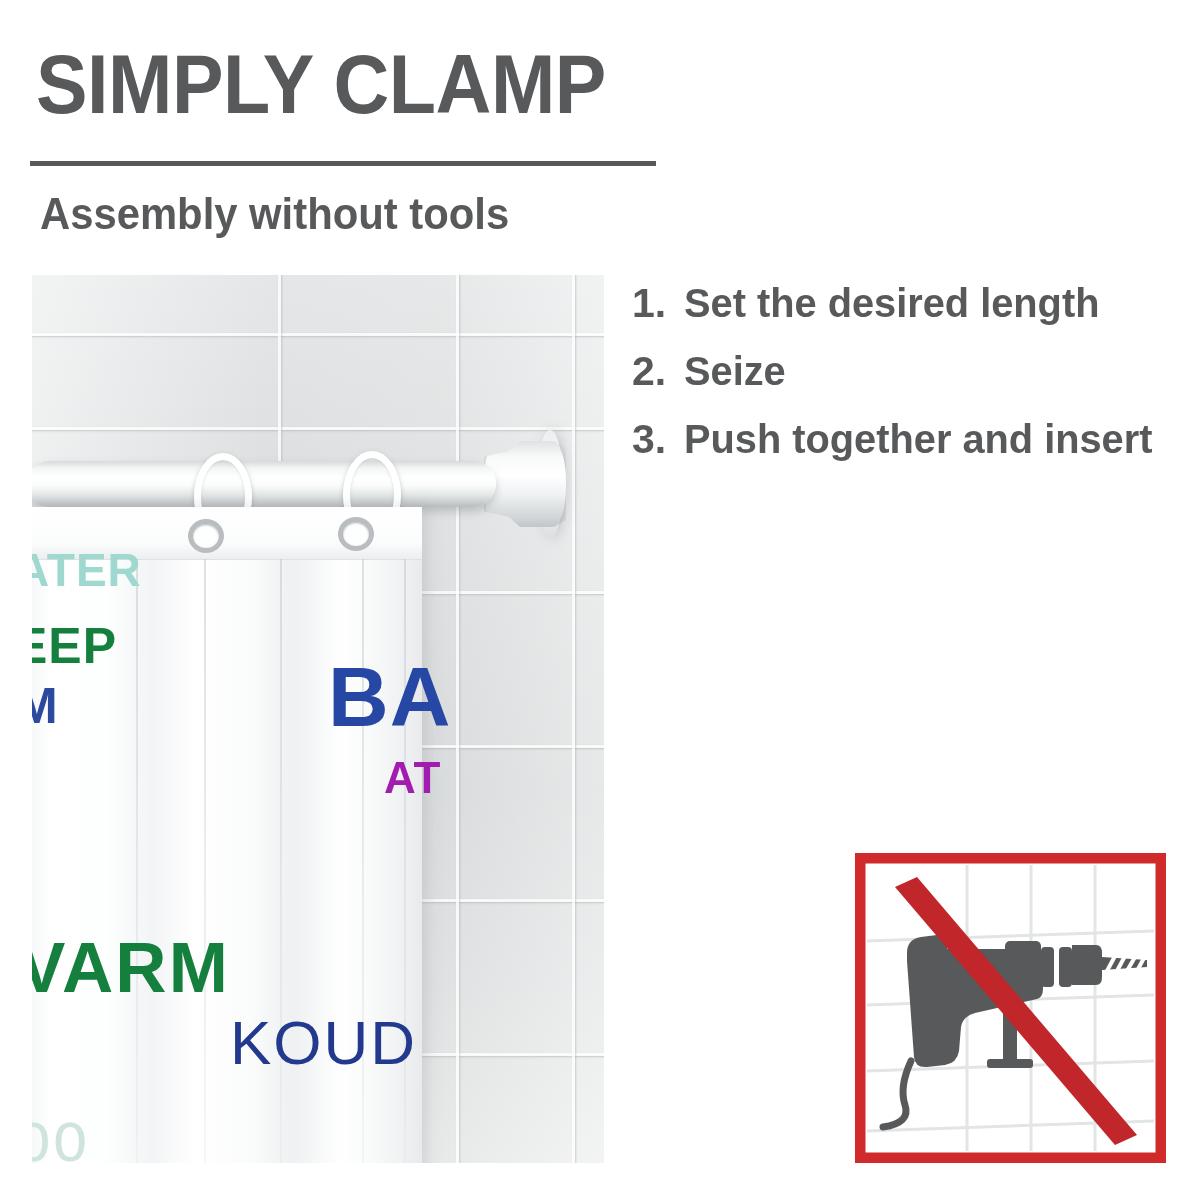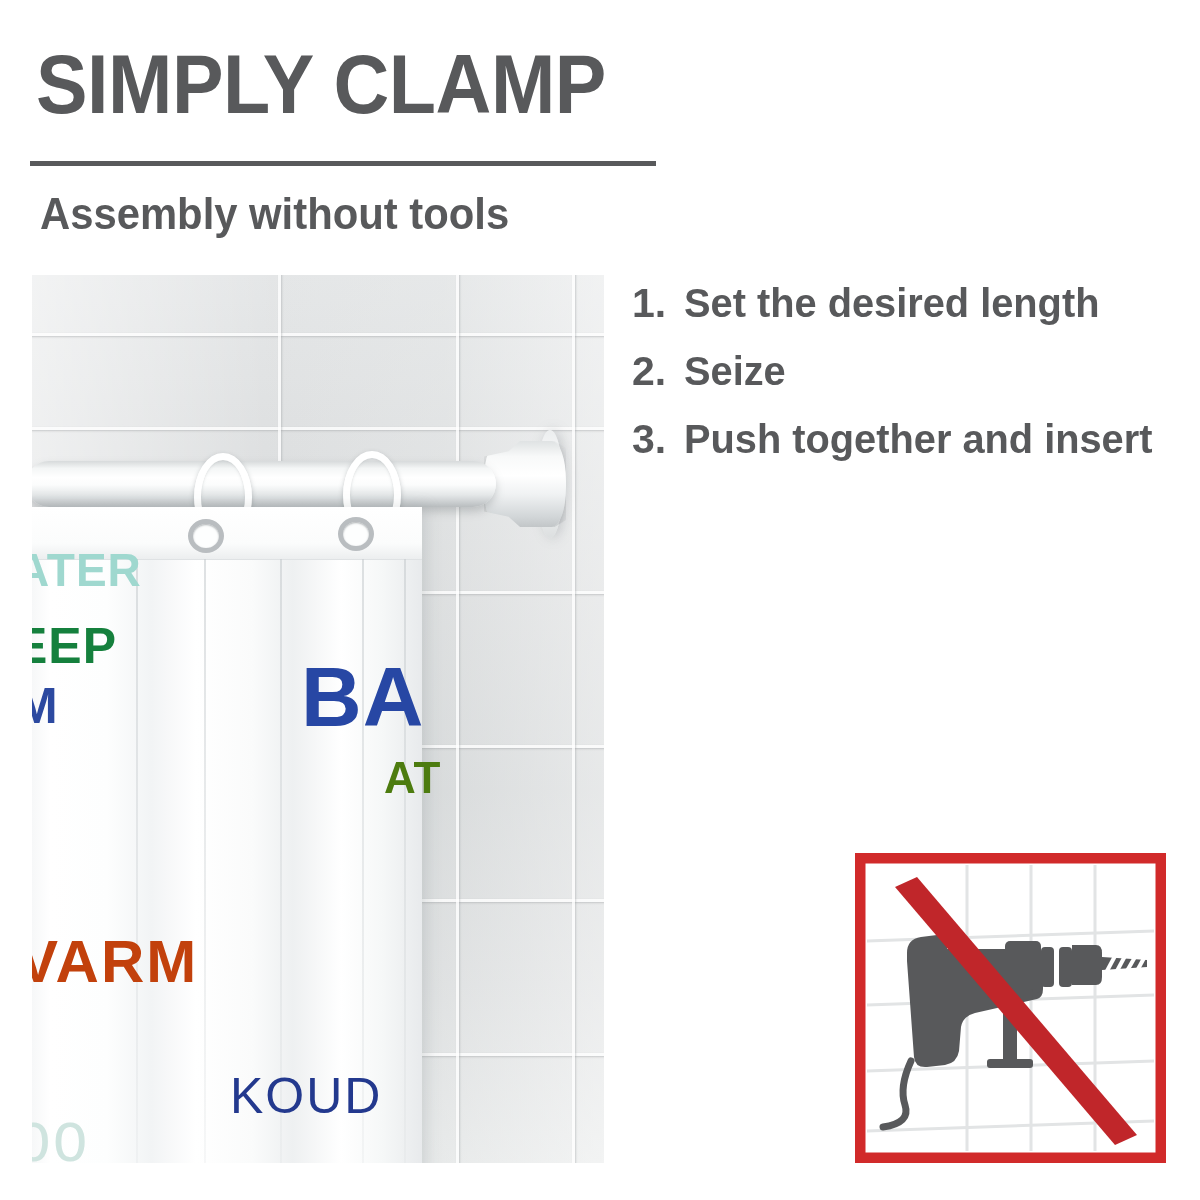--- a/index.html
+++ b/index.html
@@ -192,24 +192,24 @@
     background: linear-gradient(to bottom, rgba(196,201,204,0.55), rgba(214,218,220,0.18));
   }
   .curtain-word {
     position: absolute;
     white-space: nowrap;
     font-weight: bold;
   }
   #word-water   { left: -16px; top: 268px; font-size: 46px; color: #9fd8cf; letter-spacing: 1px; }
   #word-keep    { left: -18px; top: 342px; font-size: 50px; color: #15803d; letter-spacing: 1px; }
   #word-m       { left: -16px; top: 402px; font-size: 50px; color: #2c49a0; letter-spacing: 1px; }
-  #word-ba      { left: 269px; top: 374px; font-size: 84px; color: #2747a4; letter-spacing: 1px; }
-  #word-at      { left: 352px; top: 478px; font-size: 44px; color: #4d7c0f; letter-spacing: 1px; }
-  #word-warm    { left: -14px; top: 652px; font-size: 60px; color: #c2410c; letter-spacing: 2px; }
-  #word-koud    { left: 198px; top: 792px; font-size: 50px; color: #23398e; font-weight: normal; letter-spacing: 2px; }
+  #word-ba      { left: 296px; top: 374px; font-size: 84px; color: #2747a4; letter-spacing: 1px; }
+  #word-at      { left: 352px; top: 478px; font-size: 44px; color: #a21caf; letter-spacing: 1px; }
+  #word-warm    { left: -14px; top: 652px; font-size: 71px; color: #15803d; letter-spacing: 2px; }
+  #word-koud    { left: 198px; top: 732px; font-size: 62px; color: #23398e; font-weight: normal; letter-spacing: 2px; }
   #word-oo      { left: -16px; top: 838px; font-size: 58px; color: #cfe4df; font-weight: normal; letter-spacing: 2px; font-family: Liberation Mono, monospace; }
 
   
   #no-drill-icon {
     position: absolute;
     left: 855px;
     top: 853px;
     width: 311px;
     height: 310px;
   }

